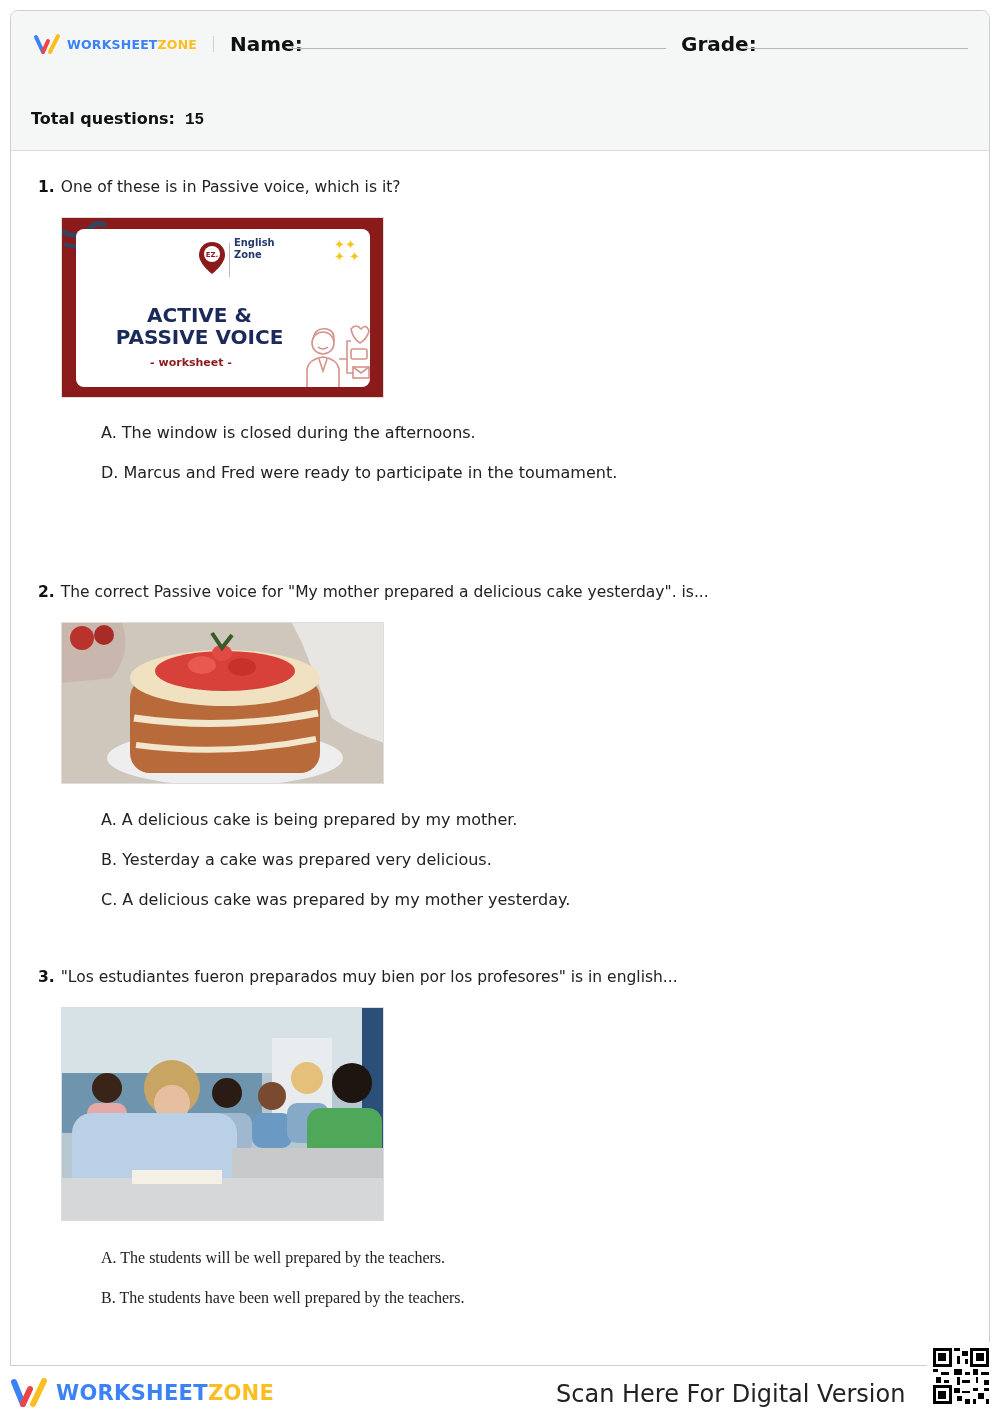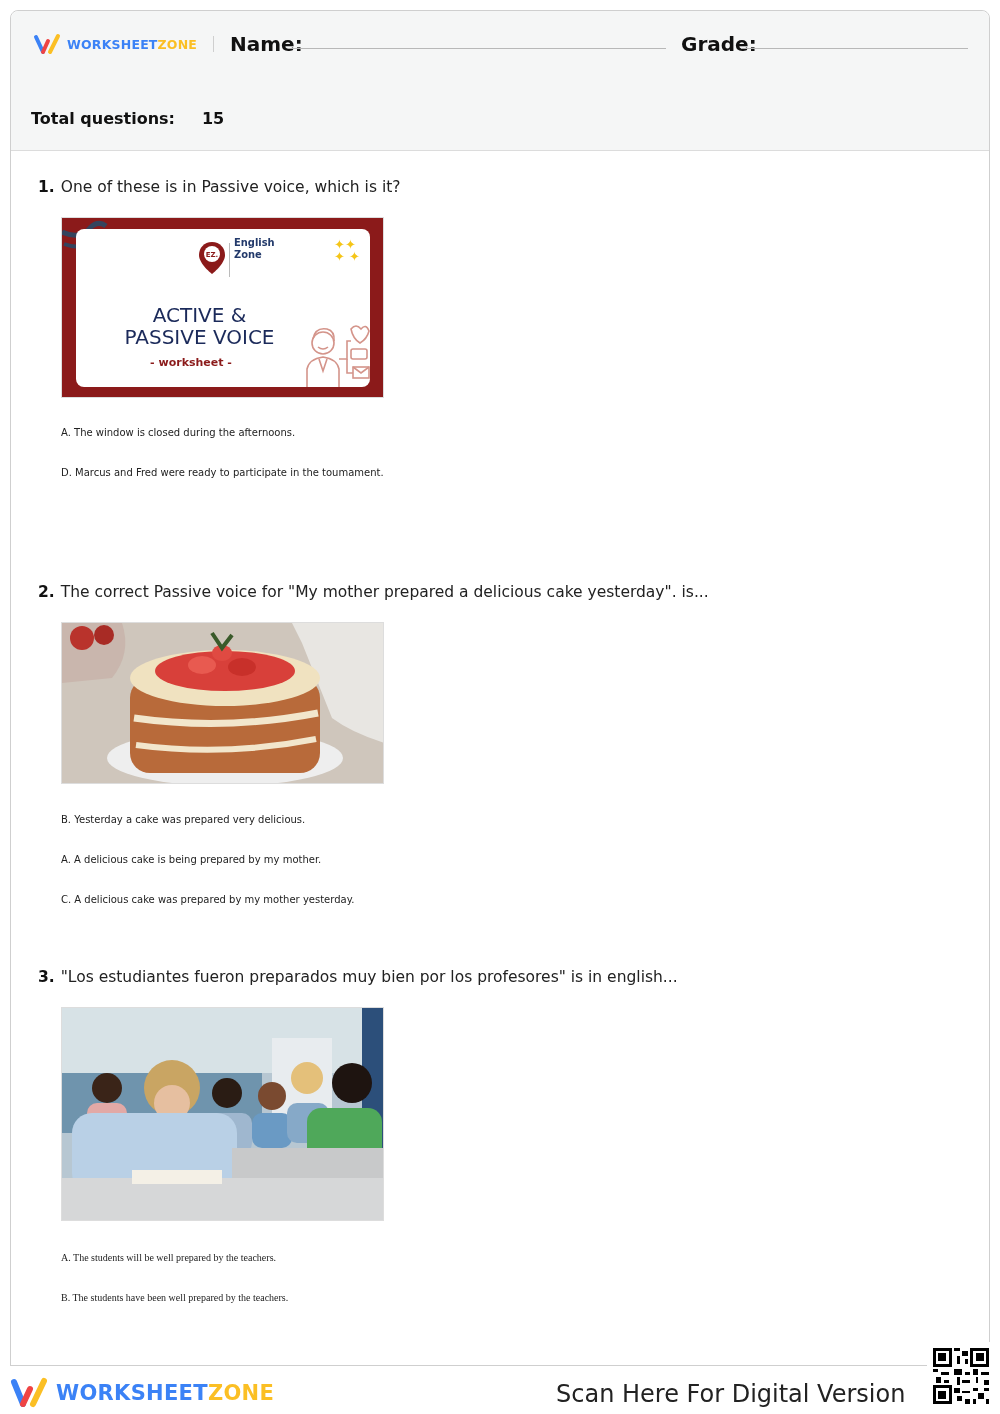--- a/index.html
+++ b/index.html
@@ -19,36 +19,36 @@
   .logo-small svg { width: 30px; height: 22px; }
   .logo-text { font-family: "DejaVu Sans", sans-serif; font-weight: bold; font-size: 12.5px; letter-spacing: 0.2px; margin-left: 4px; }
   .logo-text .w { color: #3b82f6; }
   .logo-text .z { color: #fbbf24; }
   .logo-sep { position: absolute; left: 202px; top: 25px; width: 1px; height: 16px; background: #cfcfcf; }
 
   .field-label { position: absolute; top: 21px; font-weight: bold; font-size: 20px; color: #111; }
   .field-line { position: absolute; top: 37px; height: 1px; background: #b8b8b8; }
 
   .total { position: absolute; left: 20px; top: 98px; font-weight: bold; font-size: 16px; color: #111; }
-  .total .num { margin-left: 27px; }
+  .total .num { margin-left: 10px; font-family: Liberation Mono, monospace; }
 
   .question { position: absolute; left: 27px; }
   .q-title { font-size: 15.5px; color: #222; white-space: nowrap; }
   .q-num { font-weight: bold; color: #111; margin-right: 6px; }
   .q-img { position: absolute; left: 23px; width: 323px; border: 1px solid #ddd; overflow: hidden; }
   .options { position: absolute; left: 23px; }
-  .opt { font-size: 10px; color: #222; height: 40px; line-height: 20px; white-space: nowrap; }
+  .opt { font-size: 16px; color: #222; height: 40px; line-height: 20px; white-space: nowrap; margin-left: 40px; }
 
   
   .img1 { background: #8b1a1a; height: 181px; }
   .img1 .card { position: absolute; left: 14px; top: 11px; width: 294px; height: 158px; background: #fff; border-radius: 8px; }
   .img1 .pin { position: absolute; left: 122px; top: 12px; width: 28px; height: 34px; }
   .img1 .ez-text { position: absolute; left: 158px; top: 8px; font-size: 11px; font-weight: bold; color: #233a6b; line-height: 12px; font-family: "DejaVu Sans Condensed", "DejaVu Sans", sans-serif; }
   .img1 .vline { position: absolute; left: 153px; top: 14px; width: 1px; height: 34px; background: #bbb; }
-  .img1 .title { position: absolute; left: 0; top: 75px; width: 230px; text-align: center; font-weight: normal; font-size: 20px; line-height: 22px; color: #1b2a5a; padding-left: 17px; }
+  .img1 .title { position: absolute; left: 0; top: 75px; width: 230px; text-align: center; font-weight: bold; font-size: 20px; line-height: 22px; color: #1b2a5a; padding-left: 17px; }
   .img1 .sub { position: absolute; left: 0; top: 127px; width: 230px; text-align: center; font-size: 11px; color: #8b1a1a; font-weight: bold; }
   .img1 .stars { position: absolute; left: 258px; top: 10px; color: #f5c518; font-size: 13px; line-height: 12px; }
   .img1 .person { position: absolute; left: 225px; top: 90px; width: 70px; height: 68px; }
   .img1 .ribbon { position: absolute; left: 0; top: 0; width: 60px; height: 40px; }
 
   
   .img2 { height: 162px; background: linear-gradient(180deg,#c9c0b6 0%,#bfb4a8 60%,#a89b8e 100%); }
   
   .img3 { height: 214px; background: linear-gradient(180deg,#cfdbe3 0%,#9fb6c6 40%,#b8c3c9 70%,#d9d9d9 100%); }
 
@@ -153,22 +153,22 @@
         <path d="M72 95 Q163 108 256 90" stroke="#f2e6cc" stroke-width="7" fill="none"></path>
         <path d="M74 122 Q163 134 254 116" stroke="#f2e6cc" stroke-width="6" fill="none"></path>
         <ellipse cx="163" cy="48" rx="70" ry="20" fill="#d8403a"></ellipse>
         <ellipse cx="140" cy="42" rx="14" ry="9" fill="#e85a50"></ellipse>
         <ellipse cx="180" cy="44" rx="14" ry="9" fill="#c8302a"></ellipse>
         <ellipse cx="160" cy="30" rx="10" ry="8" fill="#e04a42"></ellipse>
         <path d="M150 10 L160 25 L170 12" stroke="#3a5a2a" stroke-width="4" fill="none"></path>
       </svg>
     </div>
     <div class="options" style="top:227px;">
+      <div class="opt">A. A delicious cake is being prepared by my mother.</div>
       <div class="opt">B. Yesterday a cake was prepared very delicious.</div>
-      <div class="opt">A. A delicious cake is being prepared by my mother.</div>
       <div class="opt">C. A delicious cake was prepared by my mother yesterday.</div>
     </div>
   </div>
 
   <div class="question" style="top:957px;">
     <div class="q-title">
       <span class="q-num">3.</span><span>"Los estudiantes fueron preparados muy bien por los profesores" is in english...</span>
     </div>
     <div class="q-img img3" style="top:39px;">
       <svg width="323" height="214" viewBox="0 0 323 214">

